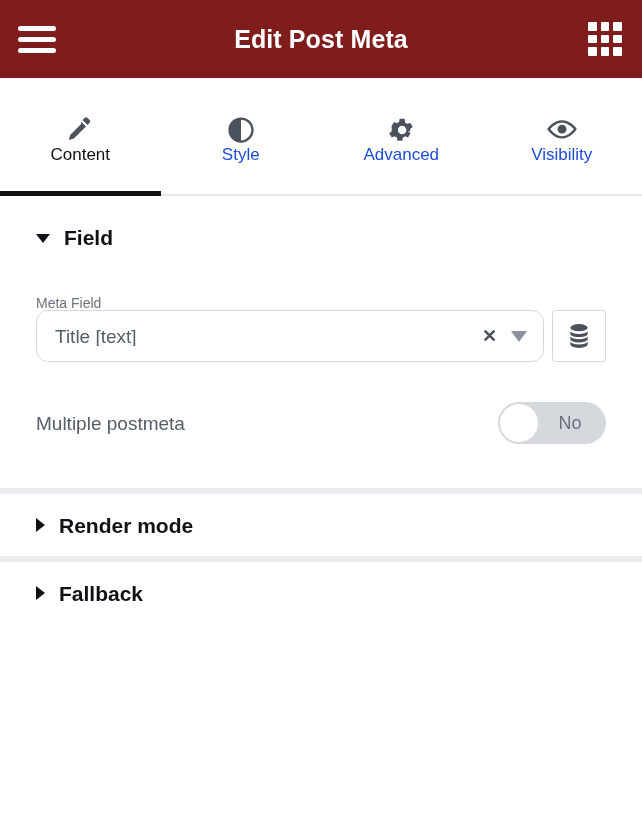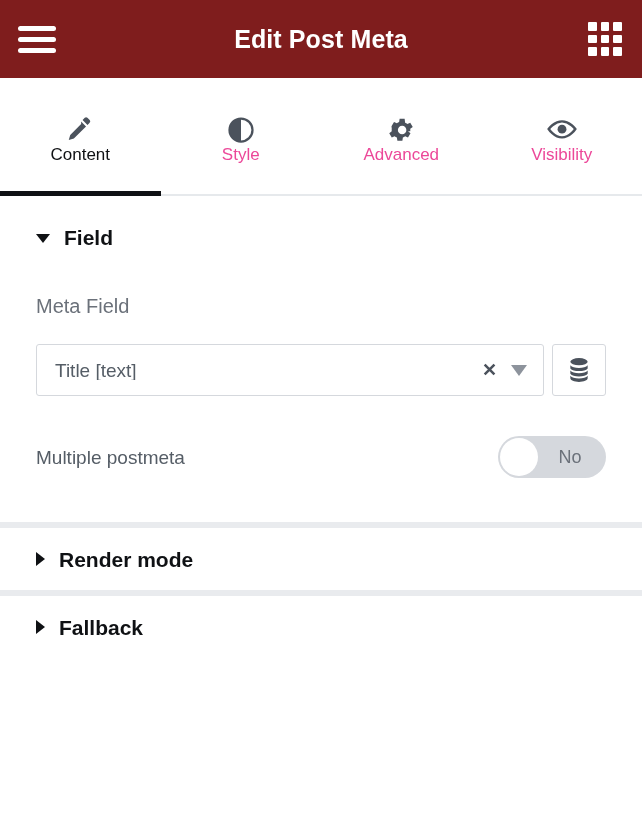--- a/index.html
+++ b/index.html
@@ -86,21 +86,21 @@
     flex-direction: column;
     align-items: center;
     justify-content: center;
     gap: 1px;
     cursor: pointer;
     position: relative;
     padding-top: 6px;
   }
   .tab .tab-label {
     font-size: 17px;
-    color: #ec4899;
+    color: #1d4ed8;
     line-height: 1;
   }
   .tab.active .tab-label {
     color: #0f1114;
   }
   .tab.active::after {
     content: "";
     position: absolute;
     left: 0;
     right: 0;
@@ -167,39 +167,39 @@
     padding: 0 36px 44px 36px;
   }
 
   
   .control {
     margin-top: 34px;
   }
   .control:first-child { margin-top: 28px; }
 
   .control-label {
-    font-size: 20px;
+    font-size: 14px;
     color: #6b717a;
     line-height: 1;
-    margin-bottom: 28px;
+    margin-bottom: 0;
     display: block;
   }
 
   
   .select-row {
     display: flex;
     align-items: stretch;
     gap: 8px;
   }
 
   .select-box {
     flex: 1;
     height: 52px;
     border: 1px solid #d5d8dd;
-    border-radius: 3px;
+    border-radius: 12px;
     background: #ffffff;
     display: flex;
     align-items: center;
     padding: 0 14px 0 18px;
     cursor: pointer;
   }
   .select-value {
     flex: 1;
     font-size: 19px;
     color: #555d66;

